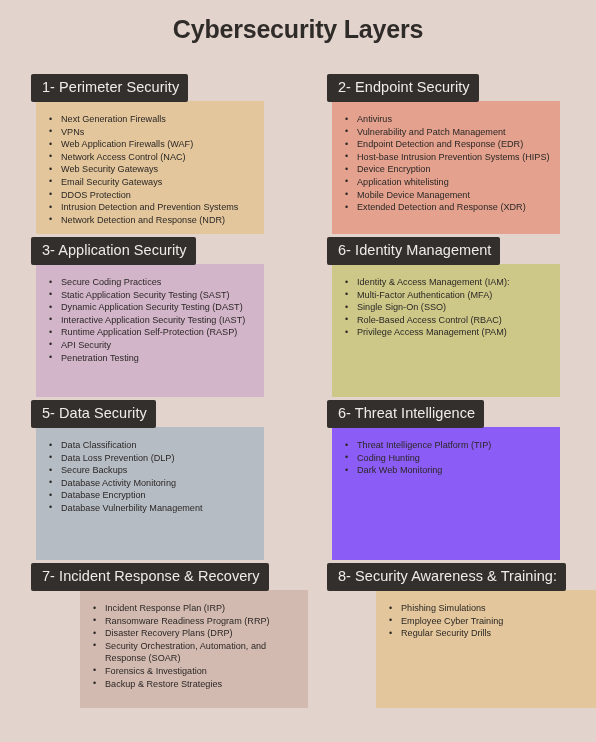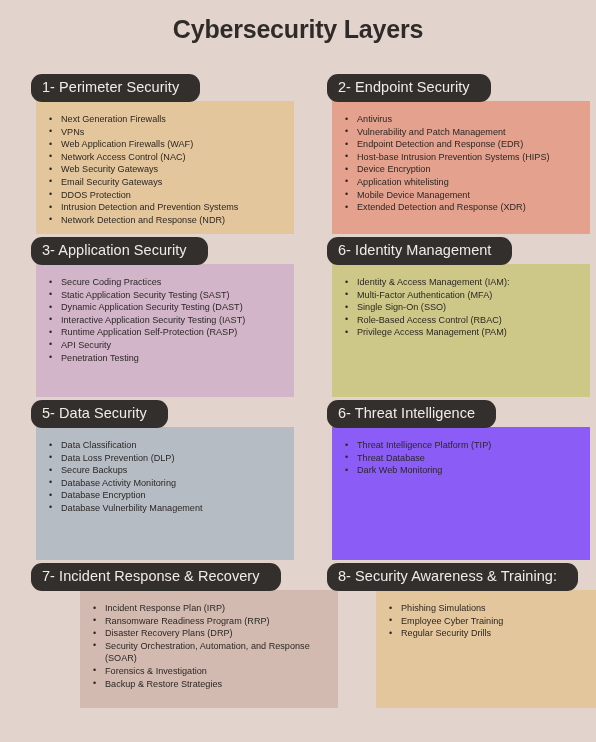--- a/index.html
+++ b/index.html
@@ -56,33 +56,33 @@
   
   .layer-header {
     position: absolute;
     top: 0;
     left: 3px;
     z-index: 3;
     background: #332f2c;
     color: #f0ebe6;
     font-size: 14.5px;
     line-height: 1;
-    padding: 6px 21px 7px 11px;
-    border-radius: 11px;
+    padding: 6px 9px 7px 11px;
+    border-radius: 2px;
     white-space: nowrap;
     font-weight: normal;
     letter-spacing: 0.05px;
   }
 
   
   .layer-body {
     position: absolute;
     top: 27px;
     left: 8px;
-    width: 258px;
+    width: 228px;
     height: 133px;
     z-index: 1;
     padding: 12px 8px 8px 10px;
   }
 
   .layer-list {
     list-style: none;
   }
 
   .layer-list li {
@@ -181,21 +181,21 @@
             <li>Database Encryption</li>
             <li>Database Vulnerbility Management</li>
           </ul>
         </div>
         <div class="layer-header">5- Data Security</div>
       </div>
       <div class="layer-card row-3">
         <div class="layer-body" style="background: #8b5cf6;">
           <ul class="layer-list">
             <li>Threat Intelligence Platform (TIP)</li>
-            <li>Threat Database</li>
+            <li>Coding Hunting</li>
             <li>Dark Web Monitoring</li>
           </ul>
         </div>
         <div class="layer-header">6- Threat Intelligence</div>
       </div>
       <div class="layer-card row-4">
         <div class="layer-body" style="background: rgb(210, 186, 176);">
           <ul class="layer-list">
             <li>Incident Response Plan (IRP)</li>
             <li>Ransomware Readiness Program (RRP)</li>

